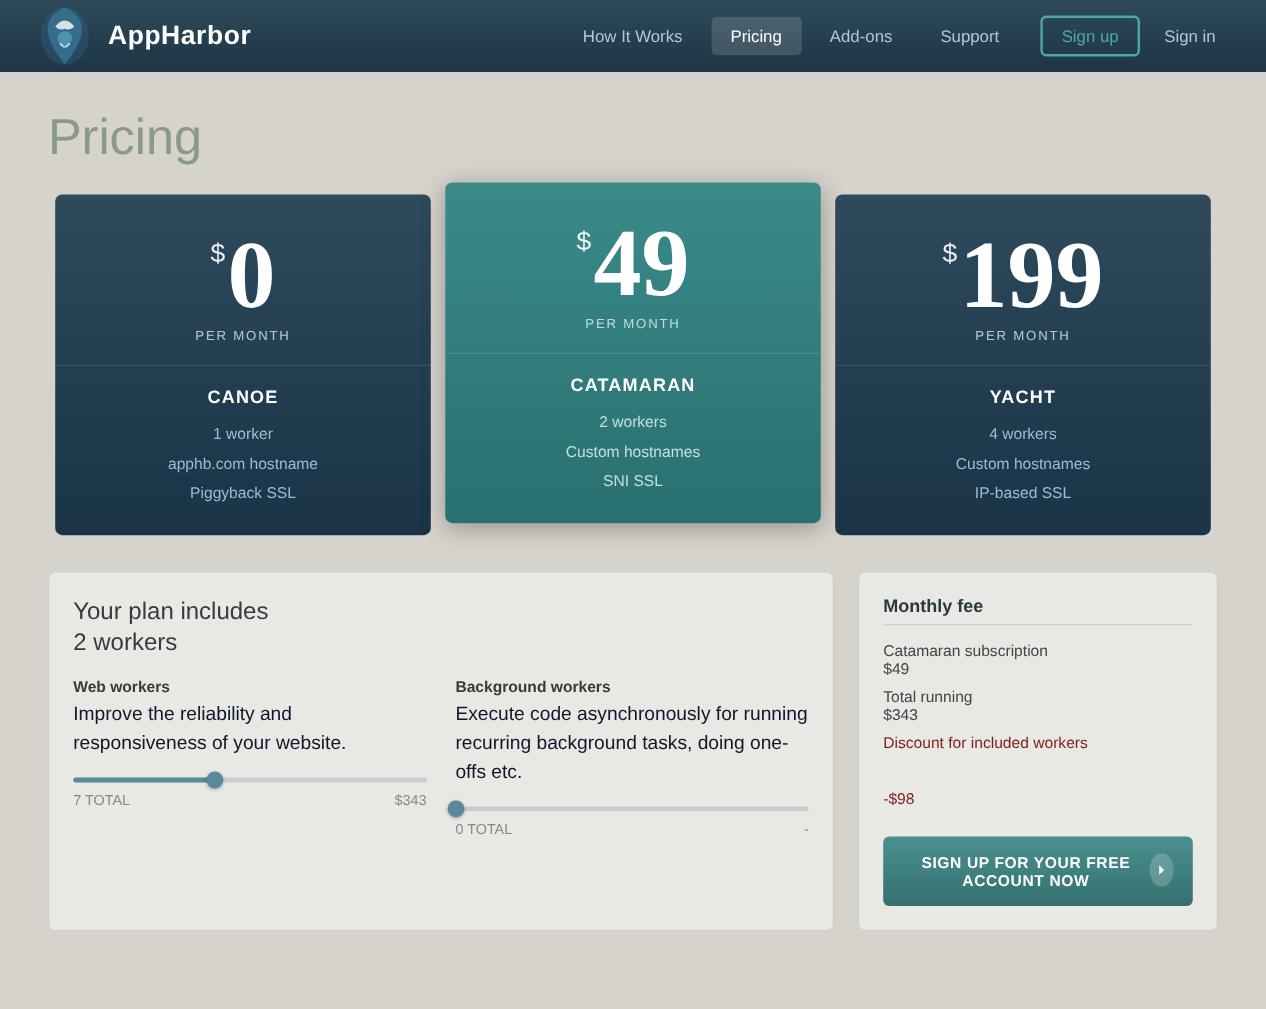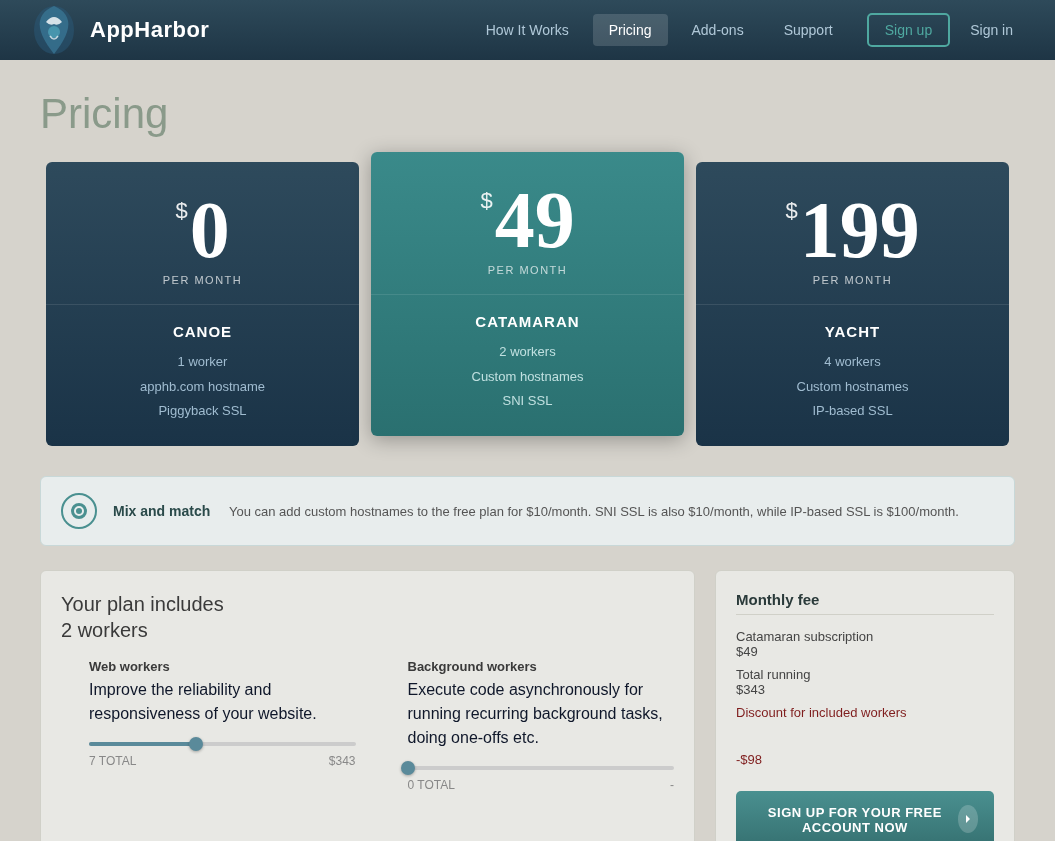--- a/index.html
+++ b/index.html
@@ -214,21 +214,20 @@
       font-weight: 400;
       margin-bottom: 16px;
       line-height: 1.3;
     }
     .workers-cols {
       display: flex;
       gap: 24px;
     }
     .worker-col {
       flex: 1;
-      margin-left: 28px;
     }
     .worker-col-title {
       font-size: 13px;
       font-weight: 700;
       color: #3a3a3a;
       margin-bottom: 4px;
     }
     .worker-col-desc {
       font-size: 16px;
       color: #0f172a;
@@ -406,27 +405,20 @@
       </div>
       <div class="plan-details">
         <div class="plan-name">YACHT</div>
         <div class="plan-feature">4 workers</div>
         <div class="plan-feature">Custom hostnames</div>
         <div class="plan-feature">IP-based SSL</div>
       </div>
     </div>
   </div>
 
-  <div class="mix-match-box">
-    <div class="mix-match-icon">
-      <div class="mix-match-inner"></div>
-    </div>
-    <span class="mix-match-title">Mix and match</span>
-    <span class="mix-match-text">You can add custom hostnames to the free plan for $10/month. SNI SSL is also $10/month, while IP-based SSL is $100/month.</span>
-  </div>
 
   <div class="bottom-section">
 
     <div class="workers-section">
       <div class="workers-title">
         <span>Your plan includes</span><br>
         <span>2 workers</span>
       </div>
       <div class="workers-cols">
 

